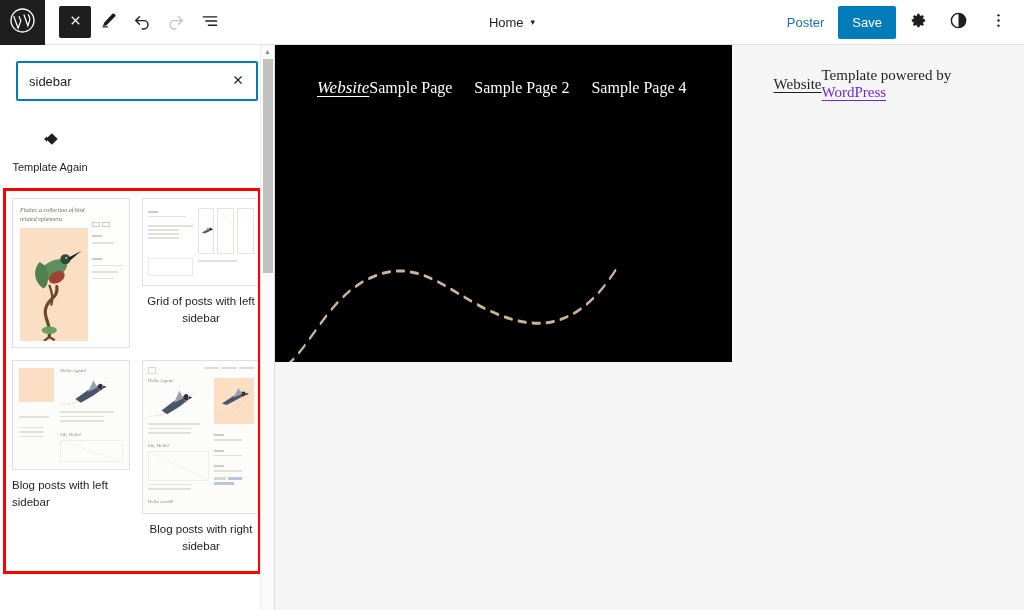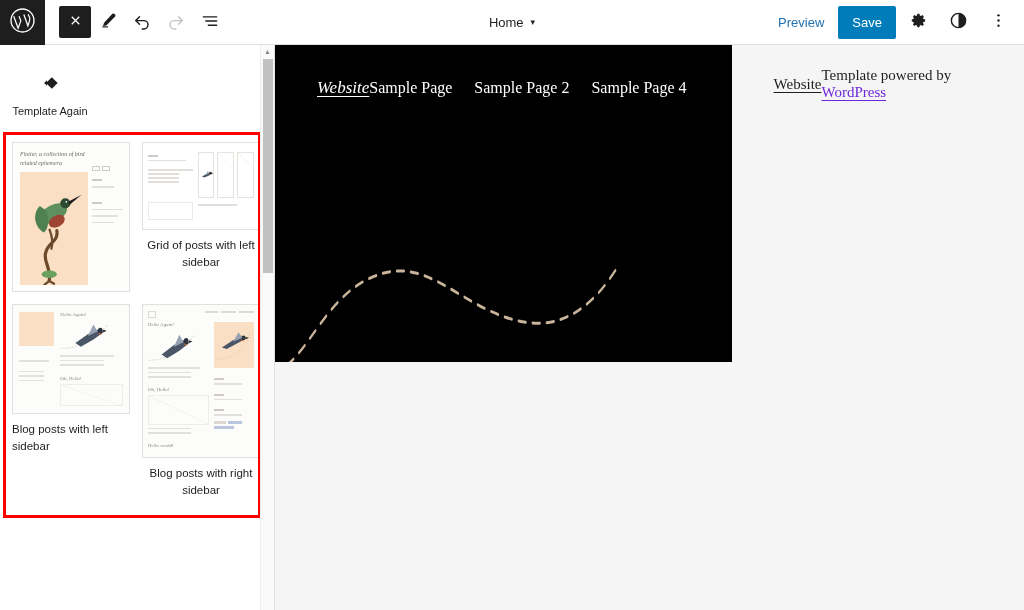--- a/index.html
+++ b/index.html
@@ -243,21 +243,21 @@
     </div>
 
     <div class="tb-center">
       <div class="doc-title">
         <span>Home</span>
         <span class="caret">▾</span>
       </div>
     </div>
 
     <div class="tb-right">
-      <span class="preview-link">Preview</span>
+      <span class="preview-link">Poster</span>
       <button class="save-btn">Save</button>
       <button class="icon-btn">
         <span>
           <svg width="19" height="19" viewBox="0 0 24 24" fill="currentColor">
             <path d="M12 8.4a3.6 3.6 0 1 0 0 7.2 3.6 3.6 0 0 0 0-7.2zm0 5.7a2.1 2.1 0 1 1 0-4.2 2.1 2.1 0 0 1 0 4.2z"></path>
             <path d="M20.4 13.3l-.04-2.6-2.1-.5a6.3 6.3 0 0 0-.6-1.45l1.14-1.83-1.85-1.84-1.8 1.16a6.4 6.4 0 0 0-1.47-.6L13.2 3.6h-2.6l-.5 2.07c-.52.14-1.01.35-1.47.6L6.84 5.1 5 6.95l1.15 1.8c-.25.46-.45.95-.58 1.46l-2.07.5v2.6l2.07.5c.13.51.33 1 .58 1.46L5 17.07l1.84 1.84 1.8-1.15c.46.25.95.45 1.46.59l.5 2.07h2.6l.5-2.07c.51-.14 1-.34 1.46-.59l1.8 1.15 1.85-1.84-1.15-1.8c.25-.46.45-.95.58-1.46l2.07-.5z" fill-rule="evenodd"></path>
           </svg>
         </span>
       </button>
       <button class="icon-btn">
@@ -277,20 +277,32 @@
           </svg>
         </span>
       </button>
     </div>
   </div>
 
   <div class="bodywrap">
 
     <div class="inserter">
 
+      <div class="search-wrap">
+        <div class="search-box">
+          <input type="text" value="sidebar" style="">
+          <button class="search-clear">
+            <span>
+              <svg width="14" height="14" viewBox="0 0 20 20" stroke="currentColor" stroke-width="1.7" fill="none">
+                <path d="M5 5l10 10M15 5L5 15"></path>
+              </svg>
+            </span>
+          </button>
+        </div>
+      </div>
 
       <div class="blocks-section">
         <div class="block-item">
           <span class="bi-icon">
             <svg width="22" height="22" viewBox="0 0 24 24" fill="#1e1e1e">
               <path d="M5.6 12l3.1-3.1v6.2L5.6 12z"></path>
               <path d="M14 5.6L20.4 12 14 18.4 7.6 12 14 5.6z"></path>
             </svg>
           </span>
           <span class="bi-label">Template Again</span>

